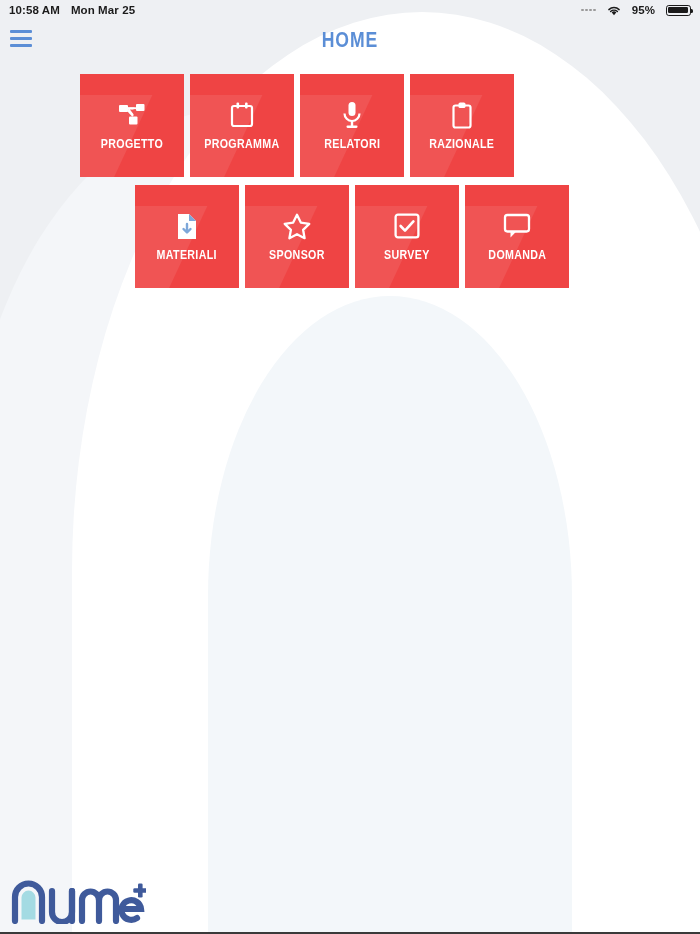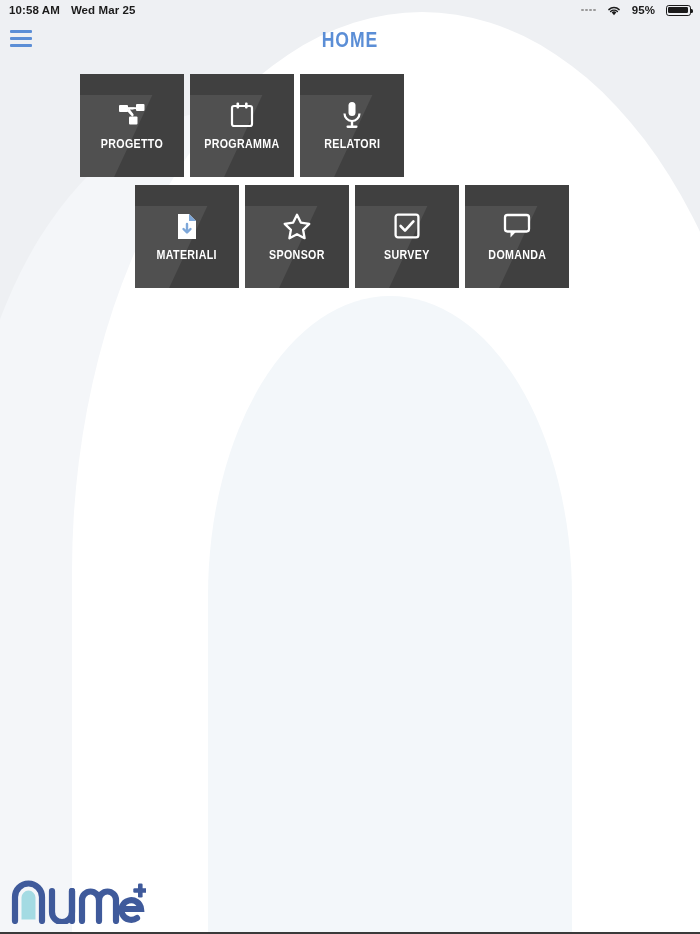--- a/index.html
+++ b/index.html
@@ -95,21 +95,21 @@
   
   .grid { position:absolute; left:0; top:0; width:700px; z-index:20; }
 
   .row { position:absolute; display:flex; gap:6px; }
   .row-1 { left:80px; top:74px; }
   .row-2 { left:135px; top:185px; }
 
   .tile {
     position:relative;
     width:104px; height:103px;
-    background:#404040;
+    background:#ef4444;
     overflow:hidden;
     cursor:pointer;
     display:flex; flex-direction:column;
     align-items:center; justify-content:center;
   }
   .tile::before {
     content:"";
     position:absolute; left:-30%; bottom:-40%;
     width:160%; height:120%;
     background:linear-gradient(115deg, rgba(255,255,255,.085) 0 46%, rgba(255,255,255,0) 46.5%);
@@ -147,21 +147,21 @@
 
 <div id="app">
 
   <div class="arch-soft"></div>
   <div class="arch-outer"></div>
   <div class="arch-inner"></div>
 
   <div class="statusbar">
     <div class="sb-left">
       <span>10:58 AM</span>
-      <span>Wed Mar 25</span>
+      <span>Mon Mar 25</span>
     </div>
     <div class="sb-right">
       <span class="sb-dots">
         <i></i>
           <i></i>
           <i></i>
           <i></i>
       </span>
       <span class="wifi">
         <svg width="14" height="11" viewBox="0 0 14 11">
@@ -220,20 +220,29 @@
           <svg width="22" height="28" viewBox="0 0 22 28" fill="#fff">
             <rect x="7.5" y="1" width="7" height="14" rx="3.5"></rect>
             <path d="M3.5 12.5 a7.5 7.5 0 0 0 15 0" fill="none" stroke="#fff" stroke-width="2.2"></path>
             <rect x="9.8" y="19.5" width="2.4" height="5.5"></rect>
             <rect x="5.5" y="24.5" width="11" height="2.4" rx="1.1"></rect>
           </svg>
         </span>
         <span class="tlabel">RELATORI</span>
       </div>
 
+      <div class="tile">
+        <span class="ticon">
+          <svg width="22" height="27" viewBox="0 0 22 27">
+            <rect x="2.5" y="3.5" width="17" height="22" rx="2" fill="none" stroke="#fff" stroke-width="2.2"></rect>
+            <rect x="7.5" y="0.5" width="7" height="5.5" rx="1.6" fill="#fff"></rect>
+          </svg>
+        </span>
+        <span class="tlabel">RAZIONALE</span>
+      </div>
 
 
     </div>
 
     <div class="row row-2">
 
       <div class="tile">
         <span class="ticon">
           <svg width="22" height="27" viewBox="0 0 22 27">
             <path d="M2 1 H13 L20 8 V26 H2 Z" fill="#fff"></path>

